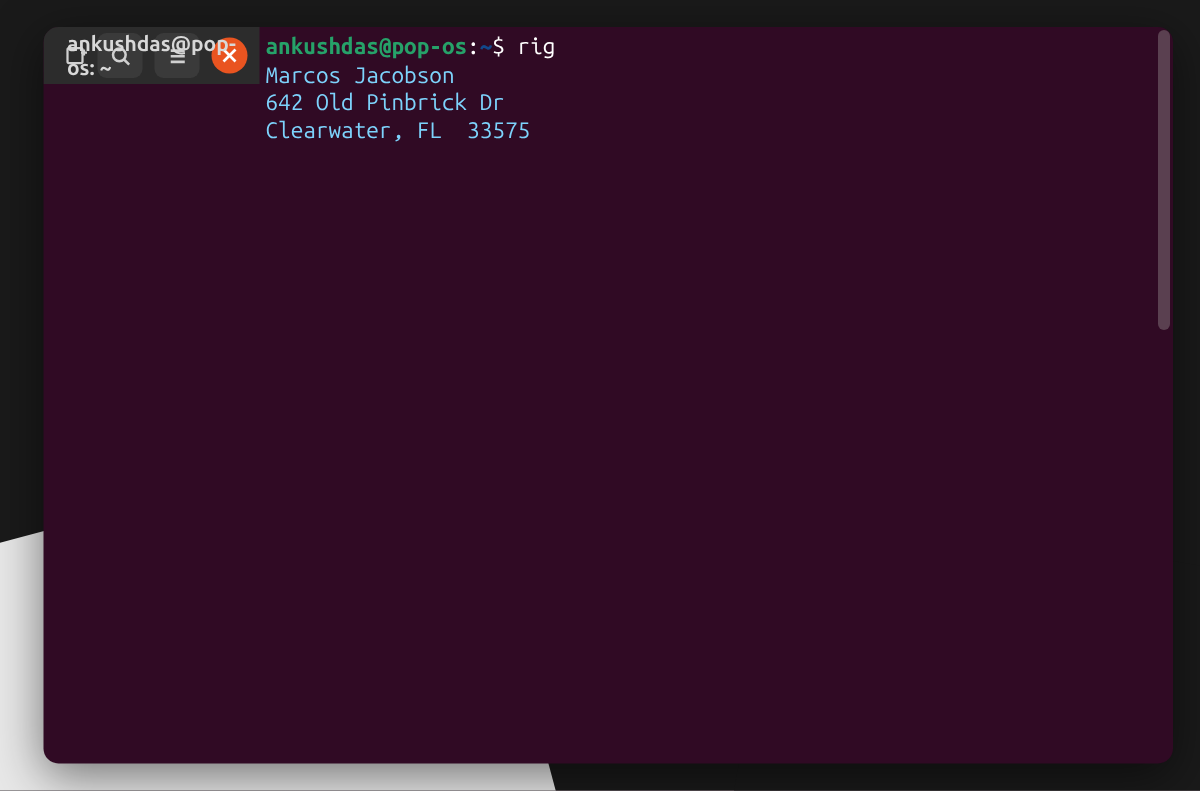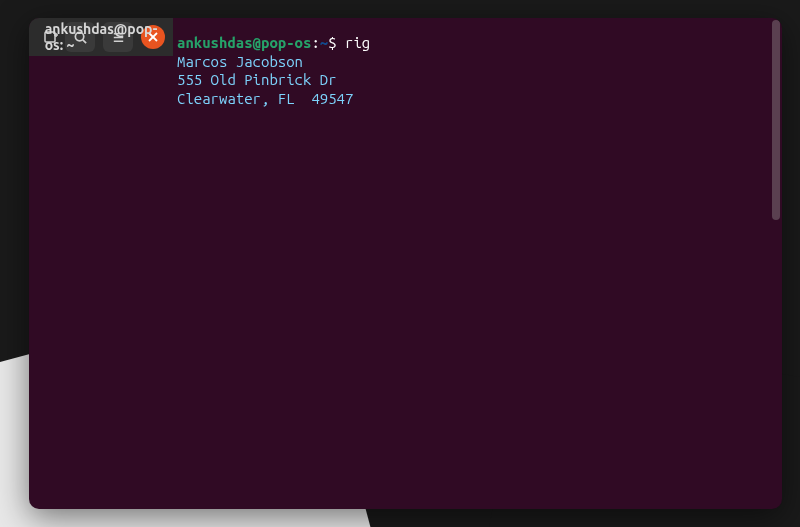--- a/index.html
+++ b/index.html
@@ -108,21 +108,21 @@
       border-radius: 50%;
       background: #e95420;
       display: flex;
       align-items: center;
       justify-content: center;
       cursor: pointer;
       color: #ffffff;
     }
     .terminal-body {
       flex: 1;
-      padding: 16px 4px;
+      padding: 4px 4px;
       font-size: 15px;
       line-height: 18.5px;
       color: #ffffff;
       position: relative;
       overflow-y: auto;
     }
     .terminal-line {
       white-space: pre;
       font-family: 'Ubuntu Mono', 'DejaVu Sans Mono', monospace;
     }
@@ -199,17 +199,17 @@
         <svg width="10" height="10" viewBox="0 0 10 10" fill="none" stroke="currentColor" stroke-width="1.8">
           <line x1="1" y1="1" x2="9" y2="9"></line>
           <line x1="9" y1="1" x2="1" y2="9"></line>
         </svg>
       </div>
     </div>
   </div>
   <div class="terminal-body">
     <div class="terminal-line"><span class="prompt-user">ankushdas@pop-os</span><span class="prompt-colon">:</span><span class="prompt-path">~</span><span class="prompt-dollar">$</span><span class="cmd-text"> <span>rig</span></span></div>
     <div class="terminal-line output-text">Marcos Jacobson</div>
-    <div class="terminal-line output-text">555 Old Pinbrick Dr</div>
-    <div class="terminal-line output-text">Clearwater, FL  49547</div>
+    <div class="terminal-line output-text">642 Old Pinbrick Dr</div>
+    <div class="terminal-line output-text">Clearwater, FL  33575</div>
     <div class="scrollbar"></div>
   </div>
 </div>
 
 </body></html>

